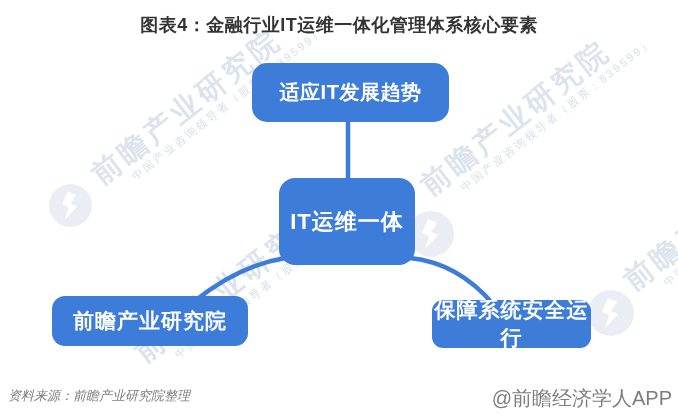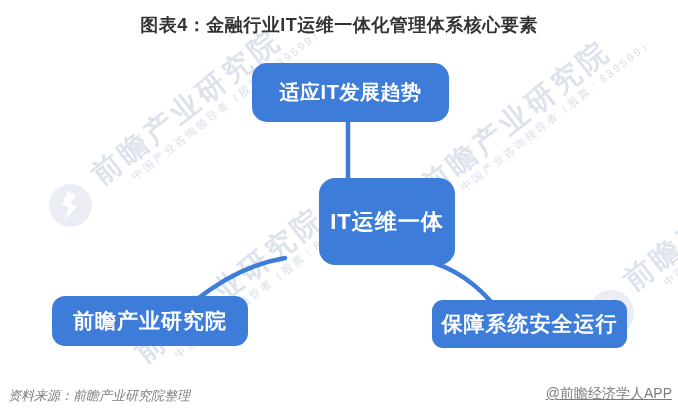--- a/index.html
+++ b/index.html
@@ -49,35 +49,34 @@
     position:absolute;
     background:#3D7CD9;
     color:#ffffff;
     font-weight:bold;
     display:flex;flex-direction:column;
     align-items:center;justify-content:center;
     text-align:center;
     z-index:2;
   }
   .node-top{left:252px;top:63px;width:197px;height:59px;border-radius:15px;font-size:20px;letter-spacing:0.5px;}
-  .node-center{left:279px;top:178px;width:136px;height:87px;border-radius:16px;font-size:22px;line-height:39px;letter-spacing:1px;margin-left:40px;}
+  .node-center{left:279px;top:178px;width:136px;height:87px;border-radius:16px;font-size:22px;line-height:39px;letter-spacing:1px;}
   .node-left{left:52px;top:296px;width:196px;height:50px;border-radius:13px;font-size:21px;letter-spacing:1px;}
-  .node-right{left:432px;top:300px;width:195px;height:48px;border-radius:11px;font-size:21px;letter-spacing:1px;}
+  .node-right{left:432px;top:300px;width:159px;height:48px;border-radius:11px;font-size:21px;letter-spacing:1px;}
 
   
   .source{
     position:absolute;left:8px;top:387px;
     font-size:13px;font-style:italic;color:#7d7d7d;
     z-index:3;
   }
   .credit{
     position:absolute;right:6px;top:385px;
-    font-size:14px;color:#7d7d7d;
+    font-size:20px;color:#7d7d7d;
     z-index:3;
-    text-decoration:underline;
   }
 </style>
 </head>
 <body>
 
 <div class="stage">
 
   <div class="wm wm-a">
     <div class="wm-big">前瞻产业研究院</div>
     <div class="wm-sub">中国产业咨询领导者（股票：839599）</div>

